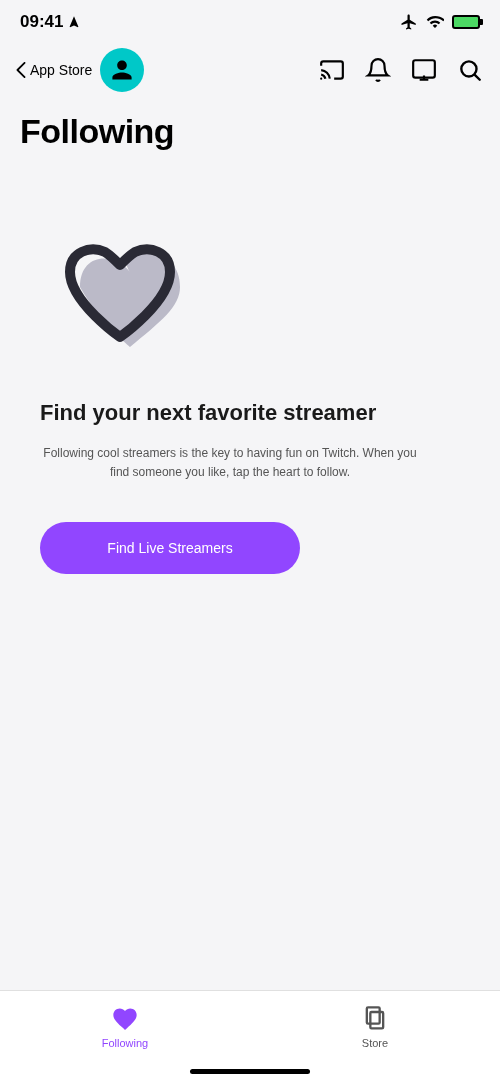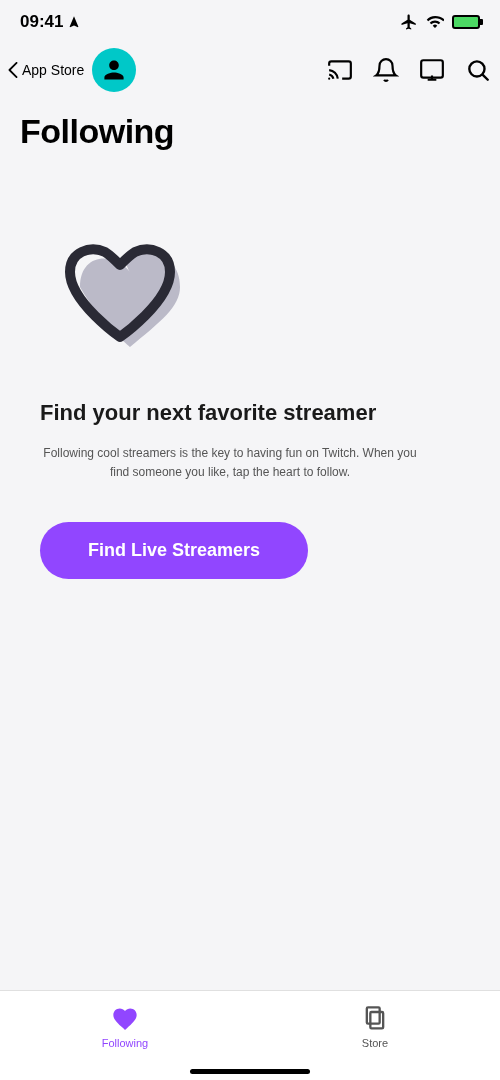--- a/index.html
+++ b/index.html
@@ -45,21 +45,21 @@
       display: flex;
       align-items: center;
       gap: 8px;
     }
 
     
     .nav-bar {
       display: flex;
       justify-content: space-between;
       align-items: center;
-      padding: 8px 8px 12px;
+      padding: 8px 16px 12px;
       background: #f5f5f7;
     }
 
     .nav-left {
       display: flex;
       align-items: center;
       gap: 8px;
     }
 
     .back-arrow {
@@ -151,22 +151,22 @@
       margin-bottom: 40px;
       max-width: 380px;
     }
 
     .find-button {
       background-color: #9146ff;
       color: #fff;
       border: none;
       border-radius: 50px;
       padding: 18px 48px;
-      font-size: 18px;
-      font-weight: 700;
+      font-size: 14px;
+      font-weight: 400;
       cursor: pointer;
       min-width: 260px;
     }
 
     
     .tab-bar {
       position: absolute;
       bottom: 0;
       left: 0;
       right: 0;

